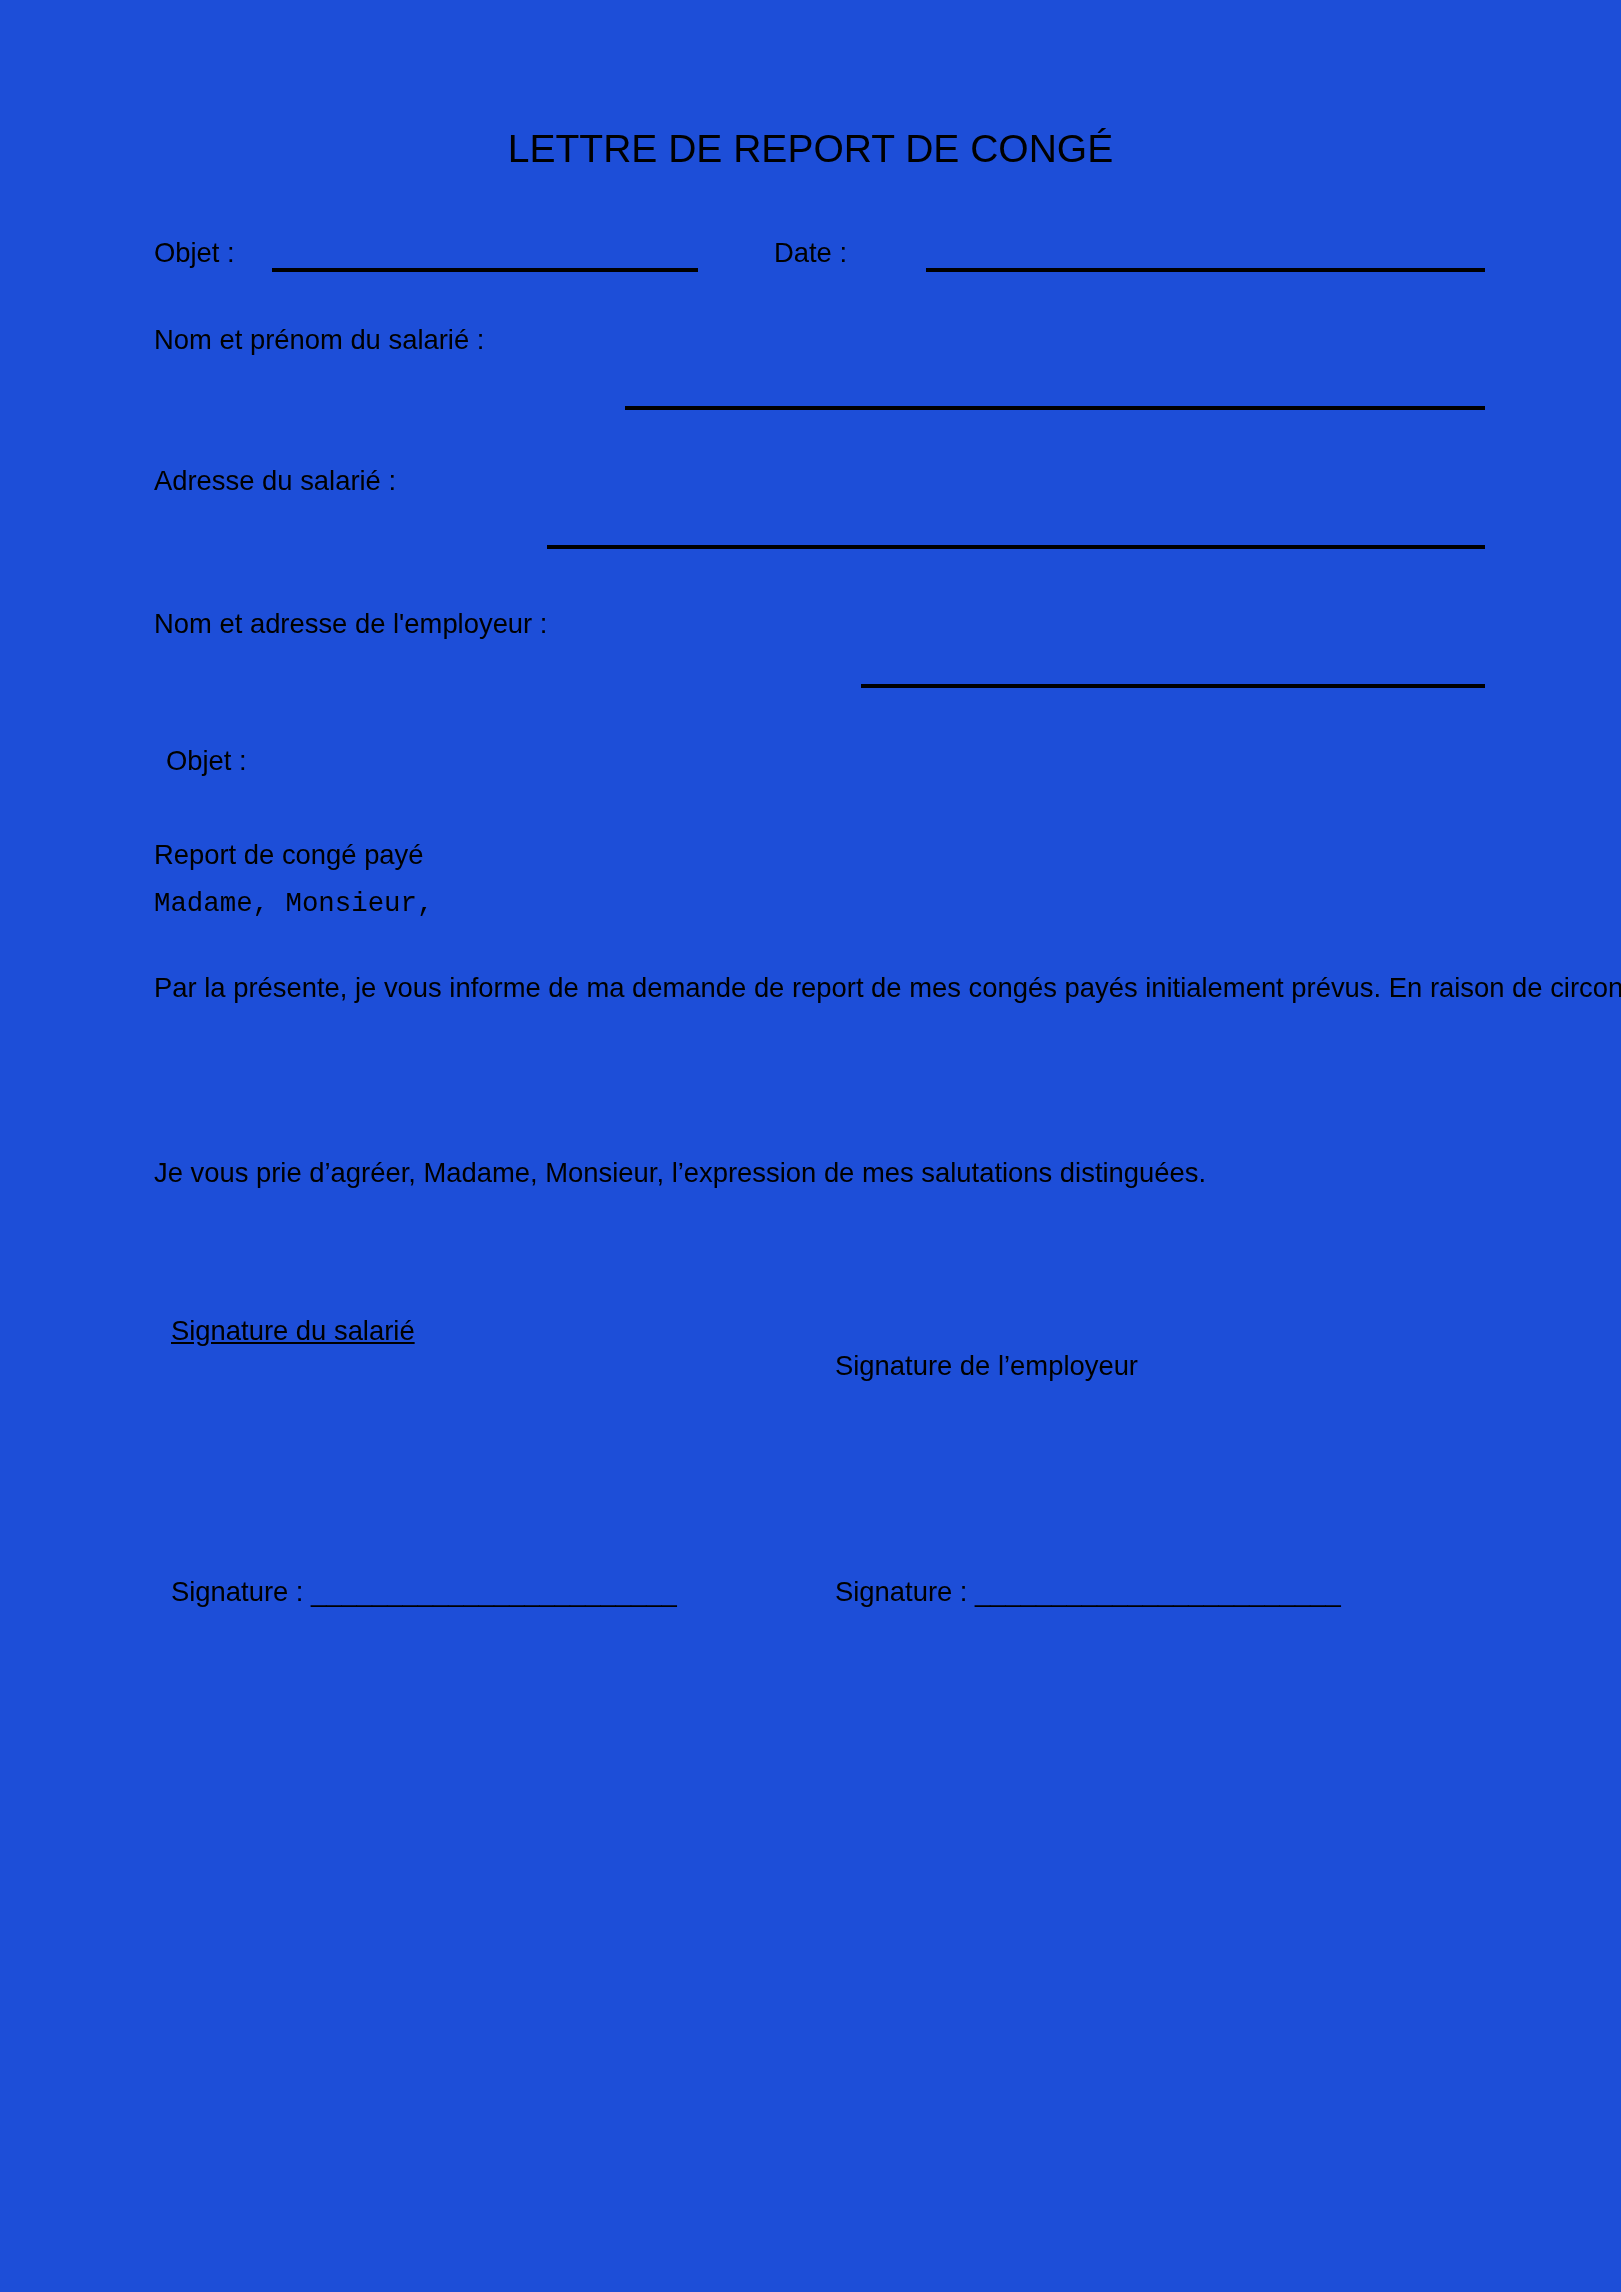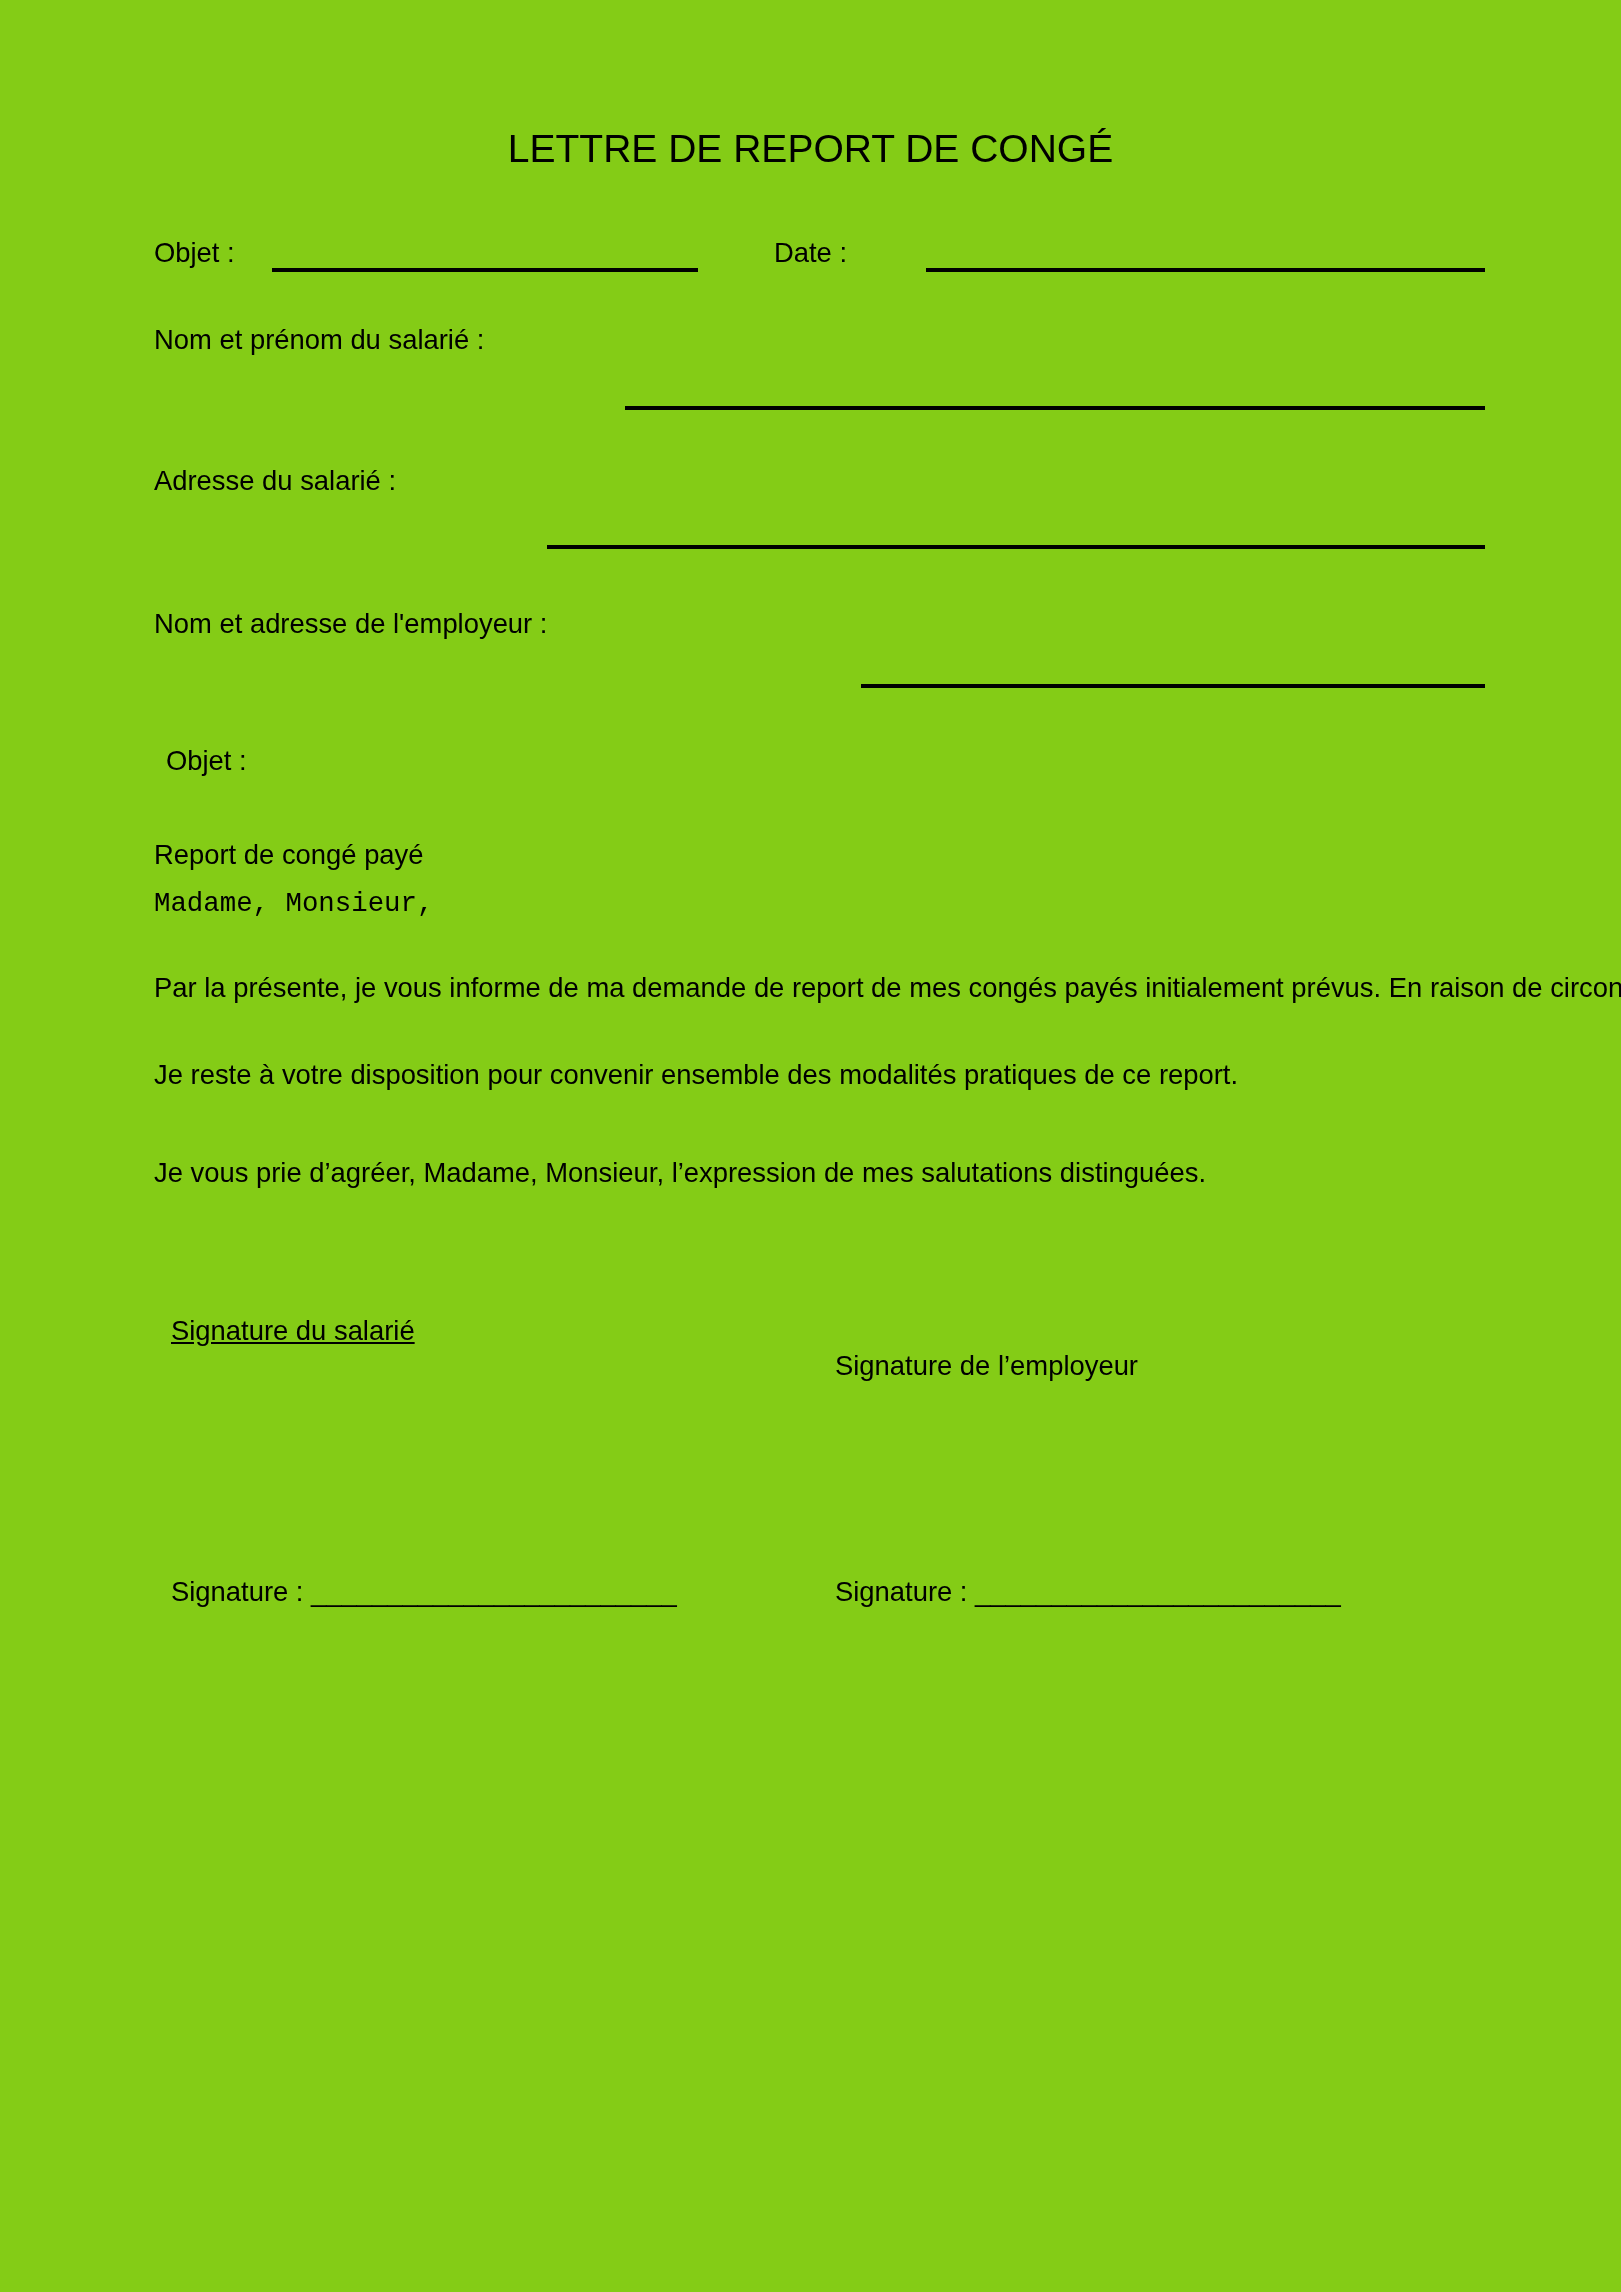--- a/index.html
+++ b/index.html
@@ -1,20 +1,20 @@
 <!DOCTYPE html>
 <html><head>
 <meta charset="utf-8">
 <style>
   html, body { margin: 0; padding: 0; background: #ffffff; }
   .page {
     position: relative;
     width: 1621px;
     height: 2293px;
-    background: #84cc16;
+    background: #1d4ed8;
     overflow: hidden;
     color: #000000;
     font-family: "Liberation Sans", sans-serif;
   }
   .title {
     position: absolute;
     left: 0; top: 125px;
     width: 100%;
     text-align: center;
     font-size: 39px;
@@ -54,21 +54,20 @@
   <div class="rule" style="left:547px; top:545px; width:938px;"></div>
 
   <div class="txt" style="left:154px; top:608px;">Nom et adresse de l'employeur :</div>
   <div class="rule" style="left:861px; top:684px; width:624px;"></div>
 
   <div class="txt" style="left:166px; top:745px;">Objet :</div>
   <div class="txt" style="left:154px; top:839px;">Report de congé payé</div>
 
   <div class="txt" style="left:154px; top:888px;font-family:Liberation Mono, monospace;">Madame, Monsieur,</div>
   <div class="txt" style="left:154px; top:972px;">Par la présente, je vous informe de ma demande de report de mes congés payés initialement prévus. En raison de circons</div>
-  <div class="txt" style="left:154px; top:1059px;">Je reste à votre disposition pour convenir ensemble des modalités pratiques de ce report.</div>
   <div class="txt" style="left:154px; top:1141px;margin-top:16px;">Je vous prie d’agréer, Madame, Monsieur, l’expression de mes salutations distinguées.</div>
 
   <div class="txt" style="left:171px; top:1315px;text-decoration:underline;">Signature du salarié</div>
   <div class="txt" style="left:835px; top:1315px;margin-top:35px;">Signature de l’employeur</div>
 
   <div class="txt sigrow" style="left:171px; top:1576px;">
     <span>Signature : </span><span>________________________</span>
   </div>
   <div class="txt sigrow" style="left:835px; top:1576px;">
     <span>Signature : </span><span>________________________</span>

